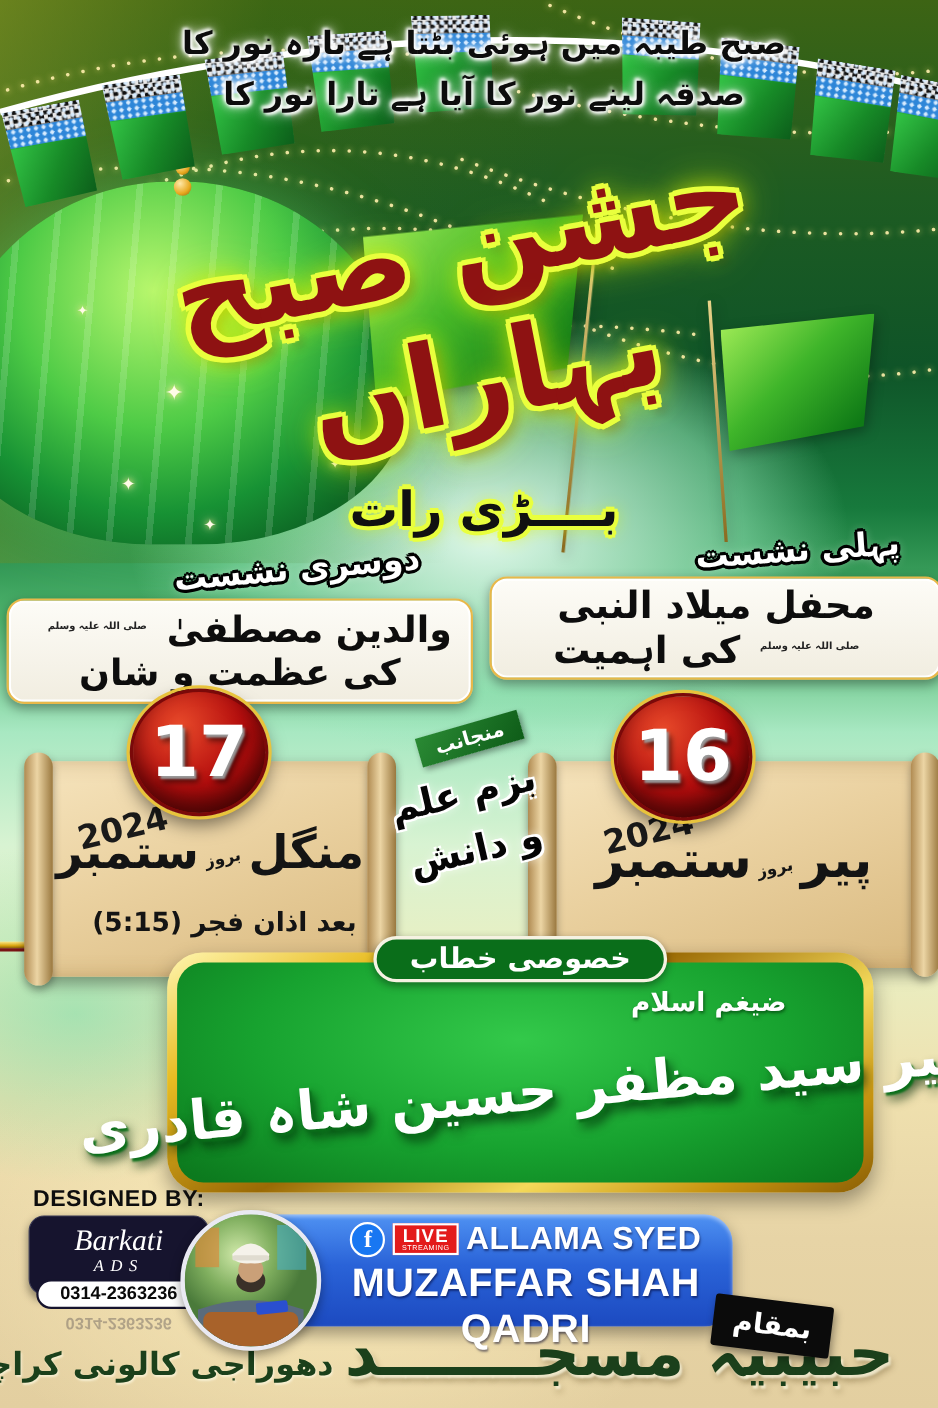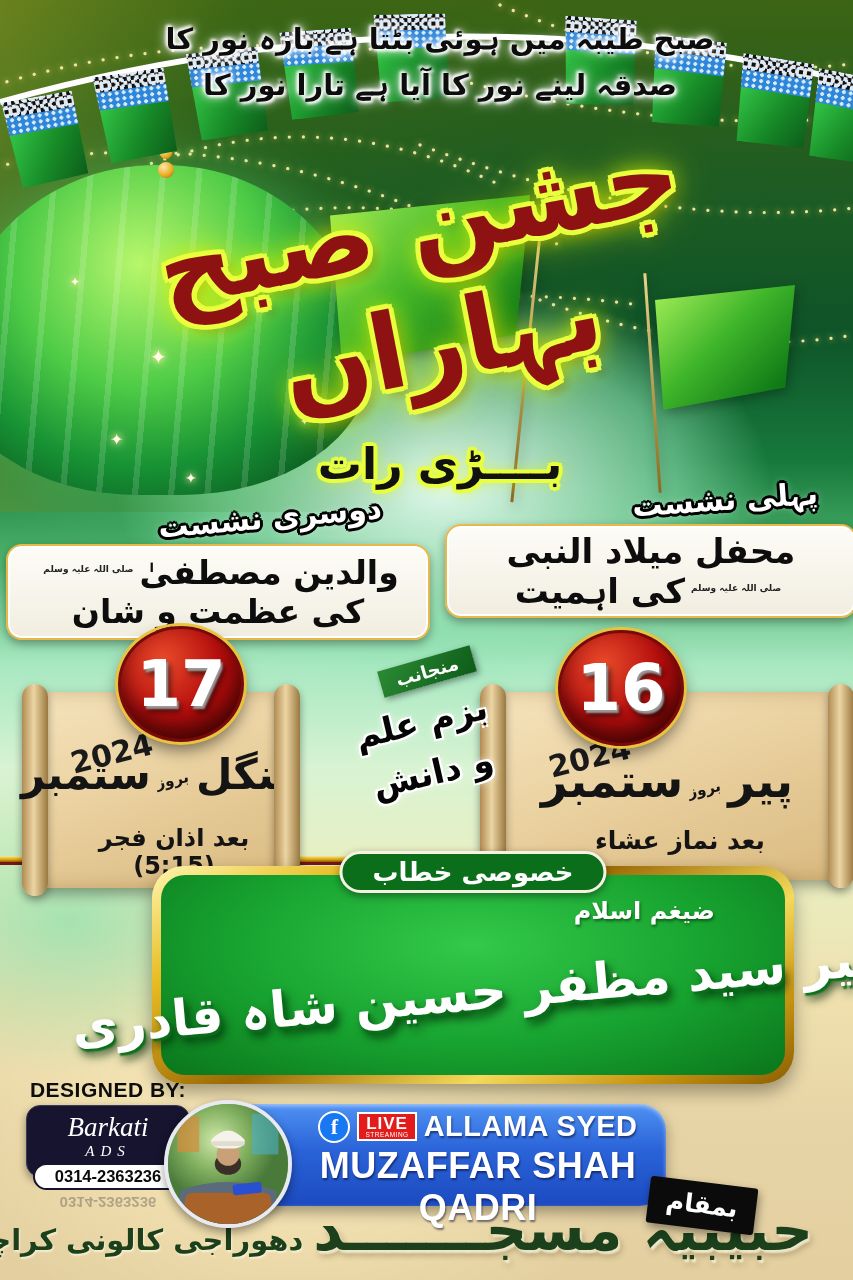--- a/index.html
+++ b/index.html
@@ -80,21 +80,21 @@
 
   
   .session-header { position:absolute; text-align:center; font-size:30px; font-weight:bold; color:#fff;
     text-shadow:-2px -2px 0 #000,2px -2px 0 #000,-2px 2px 0 #000,2px 2px 0 #000,0 3px 0 #000,0 -3px 0 #000,3px 0 0 #000,-3px 0 0 #000, 0 0 10px rgba(255,255,255,.6);
   }
   .session-box { position:absolute; background:linear-gradient(180deg,#fdfcf7,#f1ede0);
     border:2px solid #e8b84a; border-radius:16px; box-shadow:0 4px 10px rgba(0,0,0,.35), inset 0 0 0 2px #fff;
     display:flex; align-items:center; justify-content:center; text-align:center;
     font-weight:bold; color:#0d0d0d; padding:4px 14px;
   }
-  .honor-sm { font-size:9px; vertical-align:super; color:#222; margin:0 6px; display:inline-block; line-height:1; }
+  .honor-sm { font-size:9px; vertical-align:super; color:#222; margin:0 18px; display:inline-block; line-height:1; }
 
   
   .gold-strip { position:absolute; left:0; top:856px; width:853px; height:9px;
     background:linear-gradient(180deg,#fbe98a,#d9a511 60%,#8a5e06); border-bottom:3px solid #7a1515; }
   .scroll { position:absolute; background:linear-gradient(160deg,#f4e0b8,#e4c astratto);
     background:linear-gradient(160deg,#f6e4bd 0%,#ead1a0 45%,#d9b97f 100%);
     border-radius:10px; box-shadow:0 6px 14px rgba(0,0,0,.35), inset 0 0 18px rgba(140,100,40,.35); }
   .scroll::before,.scroll::after { content:""; position:absolute; top:-8px; bottom:-8px; width:26px;
     background:linear-gradient(90deg,#b08b52,#ecd5a4 45%,#9a783f); border-radius:13px;
     box-shadow:0 4px 8px rgba(0,0,0,.35); }
@@ -274,24 +274,23 @@
   <div class="scroll" style="left:488px;top:692px;width:358px;height:188px;">
     <div class="day-circle" style="left:70px;top:-62px;justify-content:center;">
       <span>16</span>
     </div>
     <div class="year" style="left:60px;top:48px;">2024</div>
     <div class="dateline urdu" style="top:62px;">
       <span>ستمبر</span>
       <span class="broz">بروز</span>
       <span>پیر</span>
     </div>
-    <div class="timing urdu" style="top:134px;">بعد نماز عشاء</div>
-  </div>
-
-  <div class="scroll" style="left:30px;top:692px;width:262px;height:196px;">
+  </div>
+
+  <div class="scroll" style="left:30px;top:692px;width:322px;height:196px;">
     <div class="day-circle" style="left:88px;top:-66px;">
       <span>17</span>
     </div>
     <div class="year" style="left:40px;top:44px;">2024</div>
     <div class="dateline urdu" style="top:58px;font-size:42px;">
       <span>ستمبر</span>
       <span class="broz">بروز</span>
       <span>منگل</span>
     </div>
     <div class="timing urdu" style="top:132px;font-size:24px;">بعد اذان فجر (5:15)</div>

